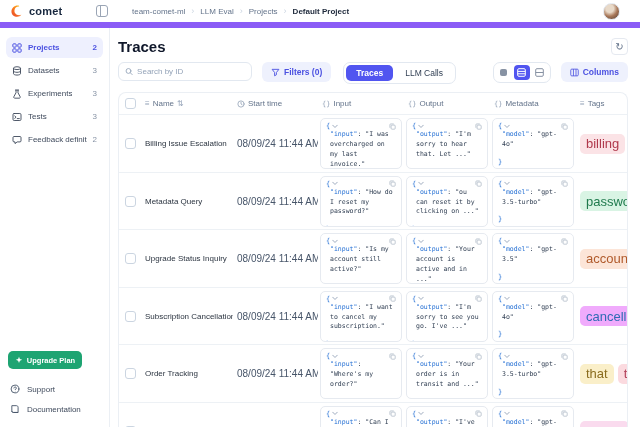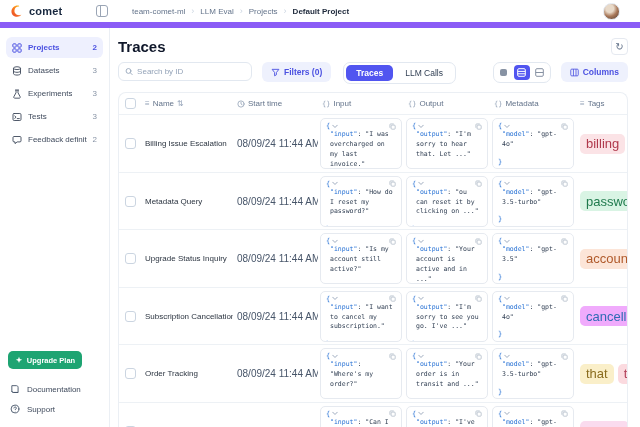--- a/index.html
+++ b/index.html
@@ -154,33 +154,33 @@
     </div>
 
     <div class="sidebar-bottom">
       <button class="upgrade-btn">
         <svg width="8" height="8" viewBox="0 0 12 12" fill="#fff">
             <path d="M6 1l1.3 3.5L10.8 5.8 7.3 7.1 6 10.6 4.7 7.1 1.2 5.8 4.7 4.5z"></path>
           </svg>
         <span>Upgrade Plan</span>
       </button>
       <div class="foot-item">
-        <svg width="10" height="10" viewBox="0 0 12 12" fill="none" stroke="#475569" stroke-width="1.1" stroke-linejoin="round">
-            <path d="M2.2 2h5.6c1.1 0 1.9.9 1.9 1.9v6.3H4.1c-1.1 0-1.9-.8-1.9-1.8z"></path>
-            <path d="M2.2 8.4c0 .9.8 1.7 1.9 1.7h5.6"></path>
-          </svg>
-        <span>Documentation</span>
-      </div>
-      <div class="foot-item">
         <svg width="10" height="10" viewBox="0 0 12 12" fill="none" stroke="#475569" stroke-width="1.1" stroke-linecap="round">
             <circle cx="6" cy="6" r="4.7"></circle>
             <path d="M4.7 4.8c.2-.8.9-1.3 1.6-1.2.8 0 1.4.6 1.4 1.3 0 .9-1.1 1-1.5 1.8"></path>
             <circle cx="6.2" cy="8.5" r=".4" fill="#475569" stroke="none"></circle>
           </svg>
         <span>Support</span>
+      </div>
+      <div class="foot-item">
+        <svg width="10" height="10" viewBox="0 0 12 12" fill="none" stroke="#475569" stroke-width="1.1" stroke-linejoin="round">
+            <path d="M2.2 2h5.6c1.1 0 1.9.9 1.9 1.9v6.3H4.1c-1.1 0-1.9-.8-1.9-1.8z"></path>
+            <path d="M2.2 8.4c0 .9.8 1.7 1.9 1.7h5.6"></path>
+          </svg>
+        <span>Documentation</span>
       </div>
     </div>
   </div>
 
   <div class="main">
     <div class="title-row">
       <div class="page-title">Traces</div>
       <button class="refresh-btn">↻</button>
     </div>
 

